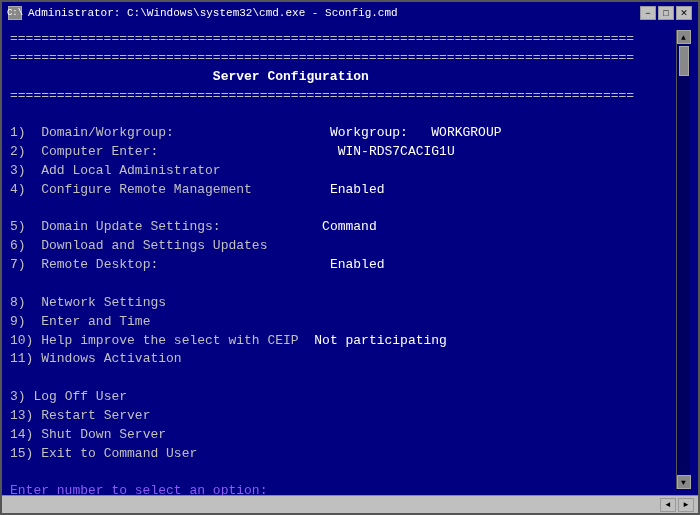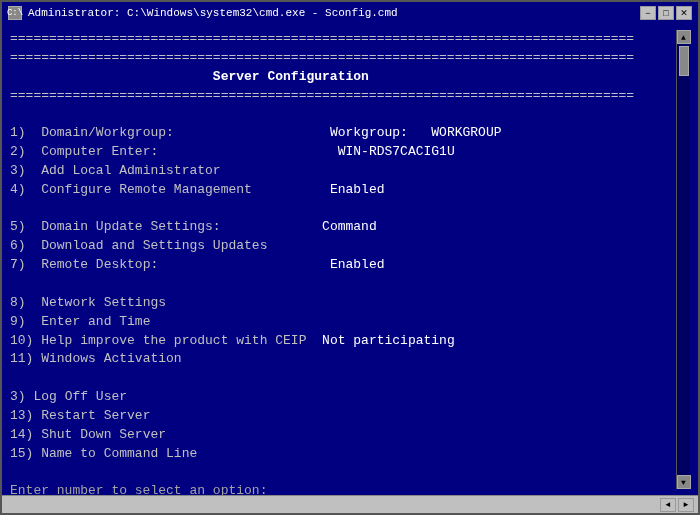--- a/index.html
+++ b/index.html
@@ -138,21 +138,21 @@
       color: #fff;
       text-align: center;
       font-weight: bold;
     }
 
     .menu-value {
       color: #fff;
     }
 
     .prompt-line {
-      color: #a3a3a3;
+      color: #8b5cf6;
     }
 
     .bottom-bar {
       height: 18px;
       background: #c0c0c0;
       flex-shrink: 0;
       display: flex;
       align-items: center;
       justify-content: flex-end;
       padding: 0 4px;
@@ -199,27 +199,27 @@
 <span><span>2)</span>  <span>Computer Enter:</span>                       <span class="menu-value">WIN-RDS7CACIG1U</span></span>
 <span><span>3)</span>  <span>Add Local Administrator</span></span>
 <span><span>4)</span>  <span>Configure Remote Management</span>          <span class="menu-value">Enabled</span></span>
 
 <span><span>5)</span>  <span>Domain Update Settings:</span>             <span class="menu-value">Command</span></span>
 <span><span>6)</span>  <span>Download and Settings Updates</span></span>
 <span><span>7)</span>  <span>Remote Desktop:</span>                      <span class="menu-value">Enabled</span></span>
 
 <span><span>8)</span>  <span>Network Settings</span></span>
 <span><span>9)</span>  <span>Enter and Time</span></span>
-<span><span>10)</span> <span>Help improve the product with CEIP</span>  <span class="menu-value">Not participating</span></span>
+<span><span>10)</span> <span>Help improve the select with CEIP</span>  <span class="menu-value">Not participating</span></span>
 <span><span>11)</span> <span>Windows Activation</span></span>
 
 <span><span>3)</span> <span>Log Off User</span></span>
 <span><span>13)</span> <span>Restart Server</span></span>
 <span><span>14)</span> <span>Shut Down Server</span></span>
-<span><span>15)</span> <span>Name to Command Line</span></span>
+<span><span>15)</span> <span>Exit to Command User</span></span>
 
 <span class="prompt-line">Enter number to select an option: </span></div>
 
     <div class="scrollbar">
       <div class="scroll-btn">▲</div>
       <div class="scroll-track">
         <div class="scroll-thumb"></div>
       </div>
       <div class="scroll-btn">▼</div>
     </div>

